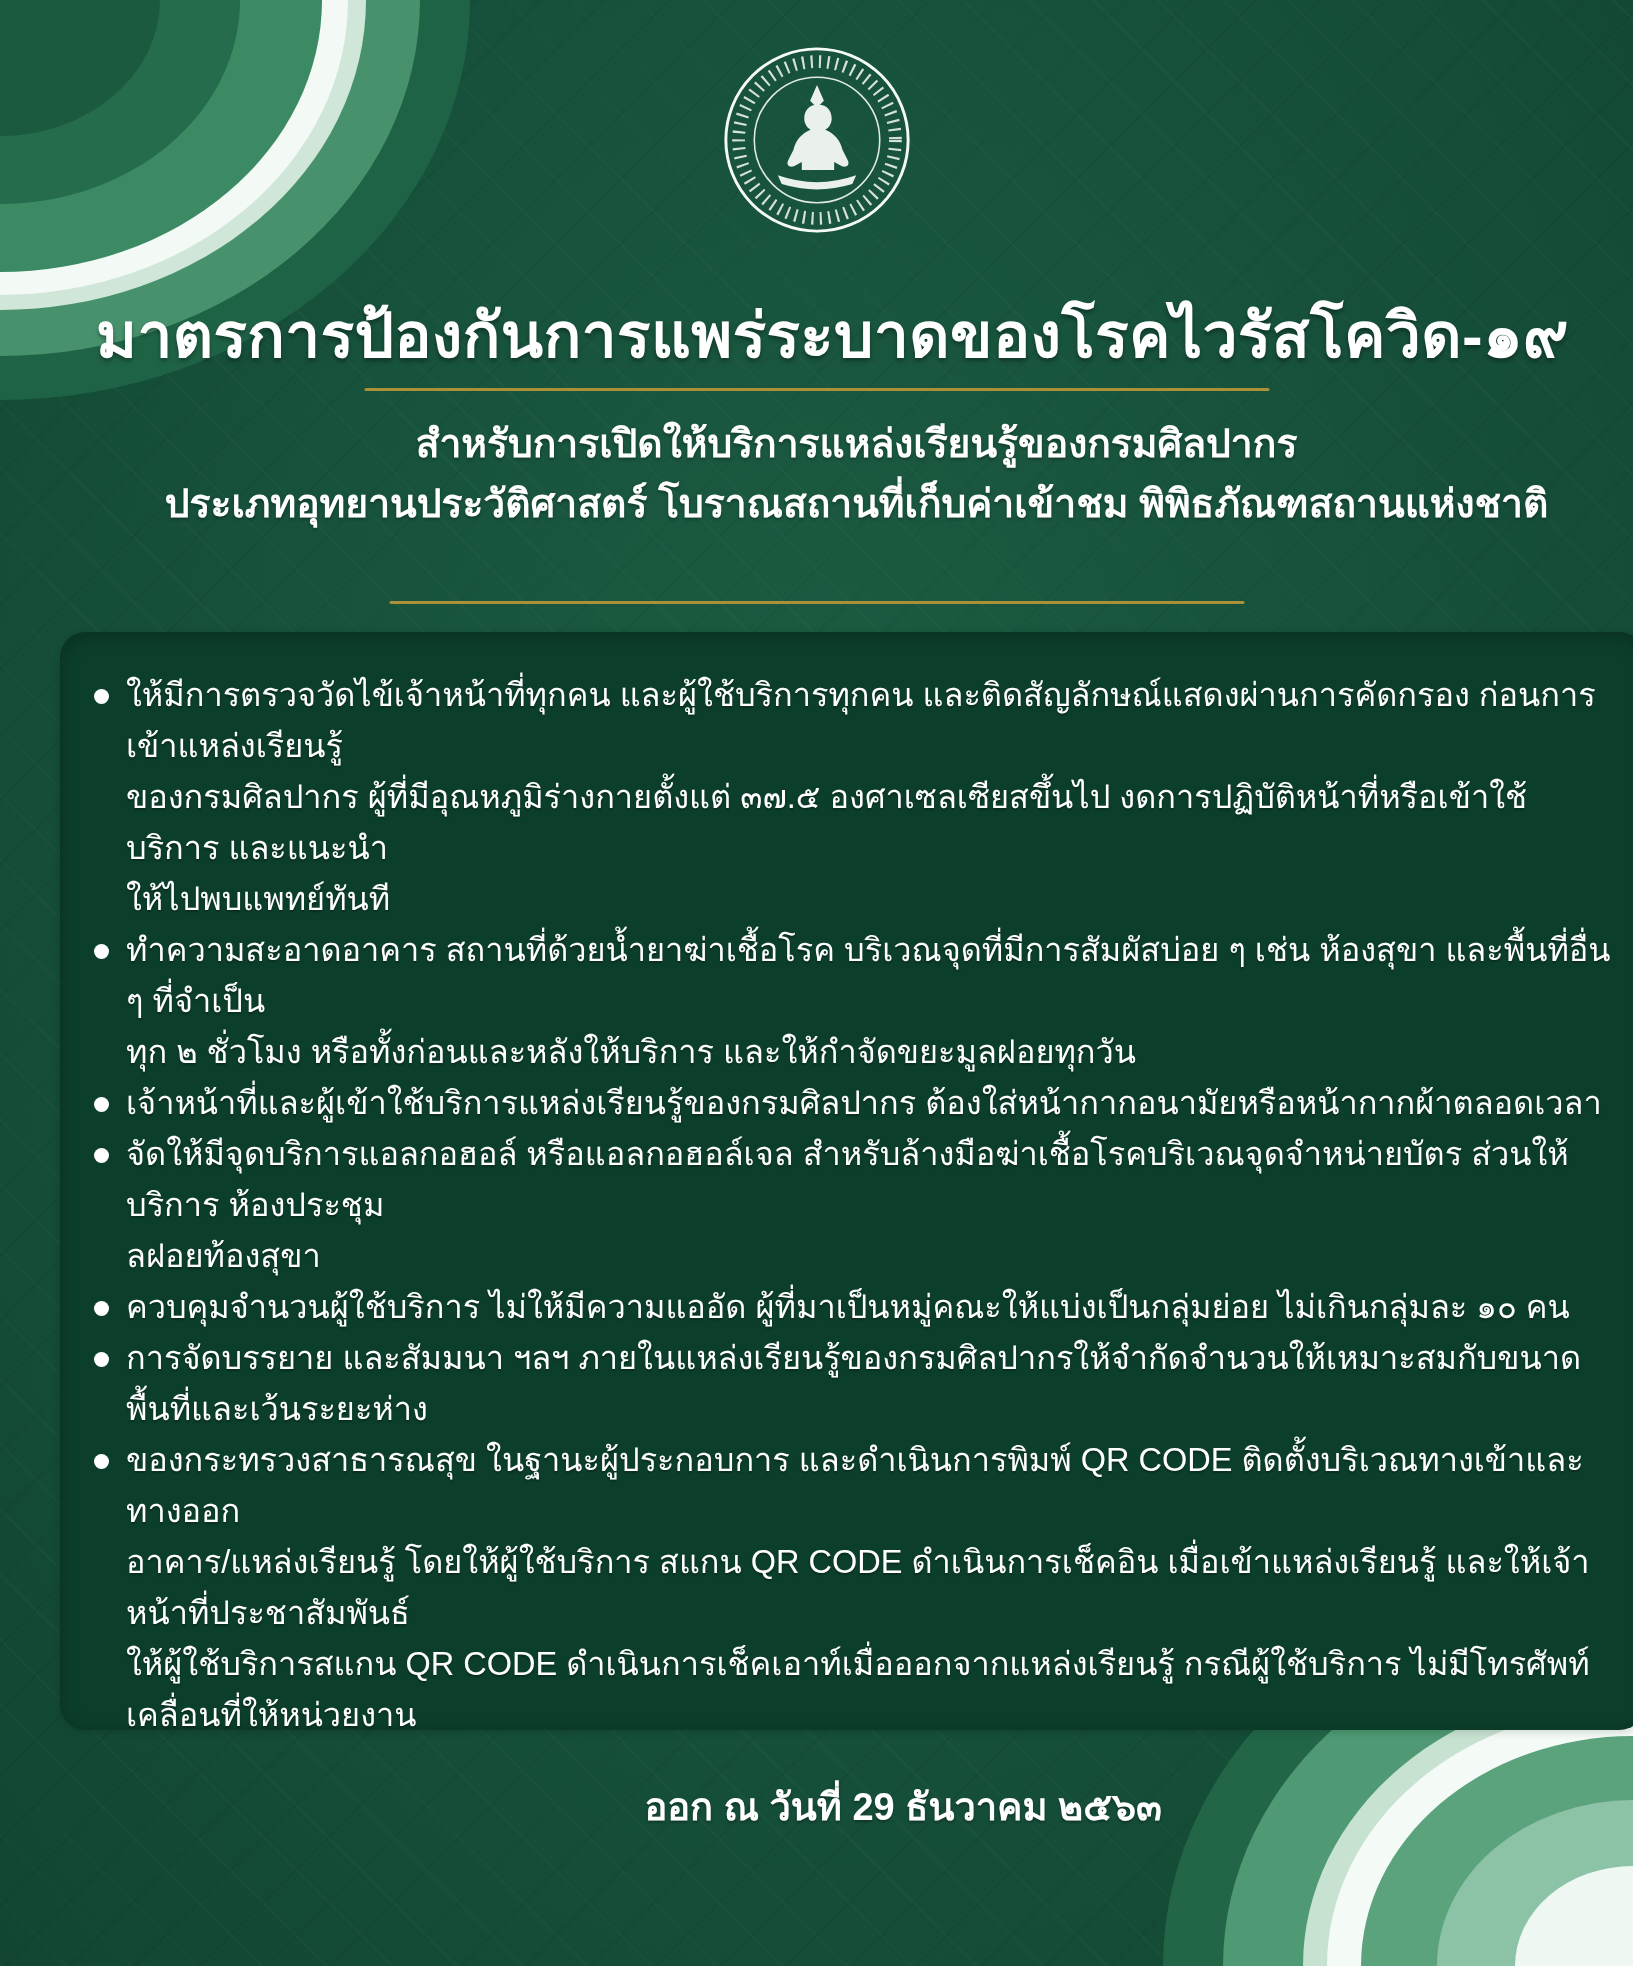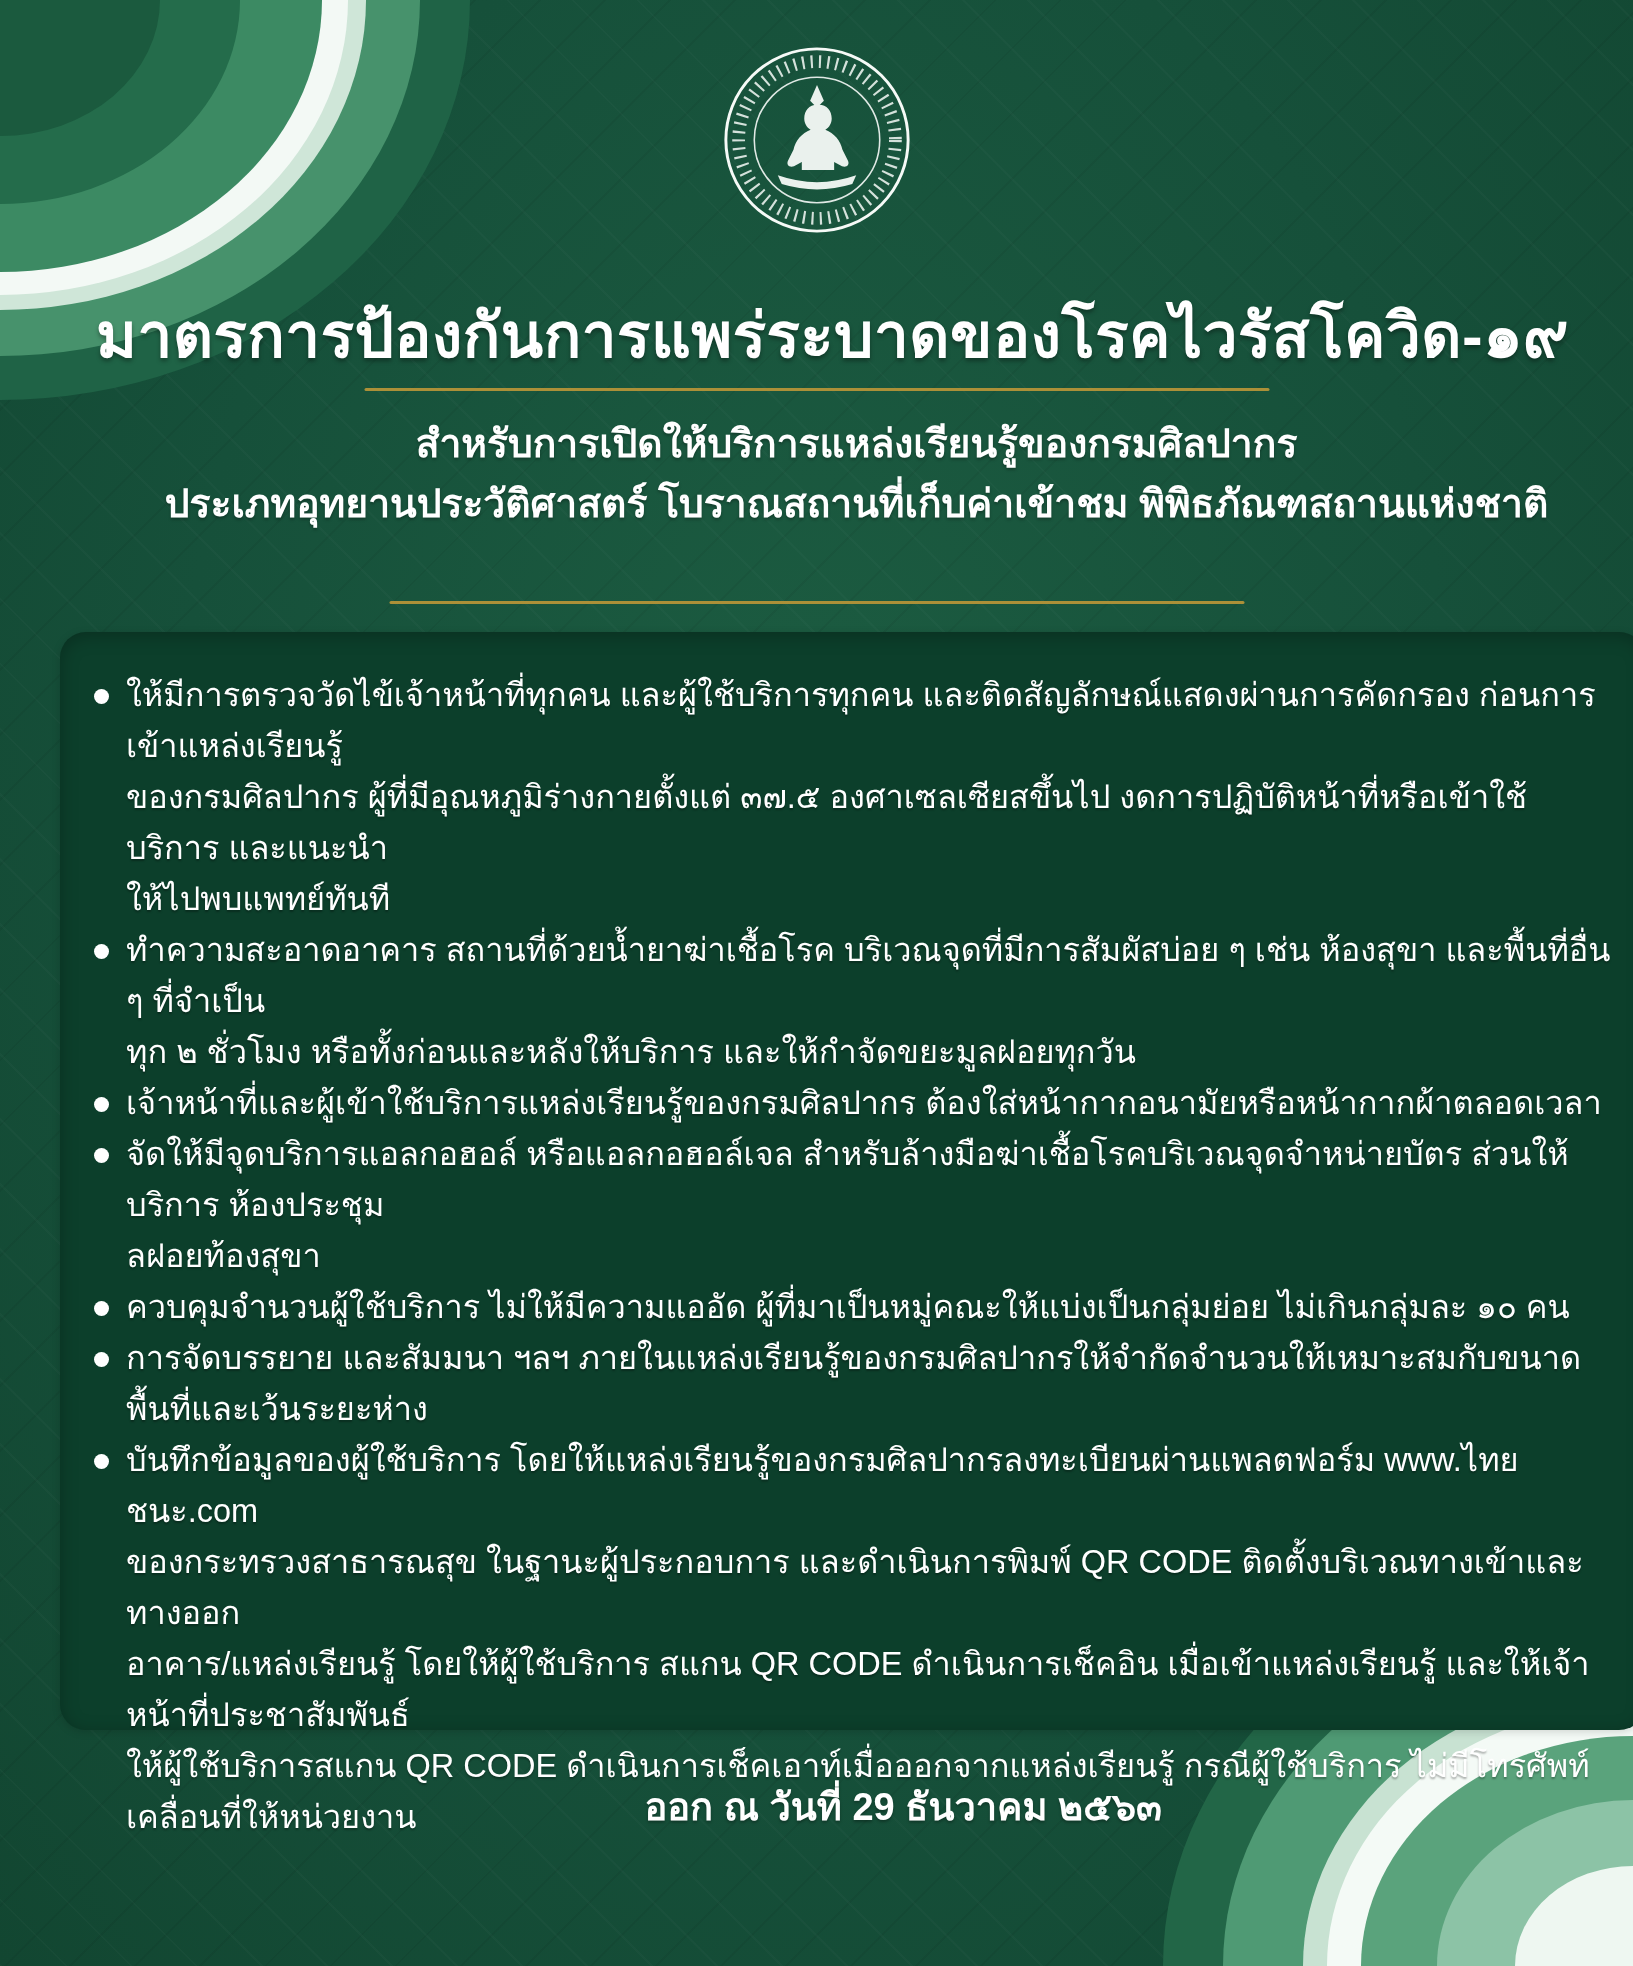--- a/index.html
+++ b/index.html
@@ -133,21 +133,20 @@
       </li>
       <li class="measure">
         <span class="dot"></span>
         <div class="measure-text">
           <div class="mline">การจัดบรรยาย และสัมมนา ฯลฯ ภายในแหล่งเรียนรู้ของกรมศิลปากรให้จำกัดจำนวนให้เหมาะสมกับขนาดพื้นที่และเว้นระยะห่าง</div>
         </div>
       </li>
       <li class="measure">
         <span class="dot"></span>
         <div class="measure-text">
-          <div class="mline">บันทึกข้อมูลของผู้ใช้บริการ โดยให้แหล่งเรียนรู้ของกรมศิลปากรลงทะเบียนผ่านแพลตฟอร์ม www.ไทยชนะ.com</div>
           <div class="mline">ของกระทรวงสาธารณสุข ในฐานะผู้ประกอบการ และดำเนินการพิมพ์ QR CODE ติดตั้งบริเวณทางเข้าและทางออก</div>
           <div class="mline">อาคาร/แหล่งเรียนรู้ โดยให้ผู้ใช้บริการ สแกน QR CODE ดำเนินการเช็คอิน เมื่อเข้าแหล่งเรียนรู้ และให้เจ้าหน้าที่ประชาสัมพันธ์</div>
           <div class="mline">ให้ผู้ใช้บริการสแกน QR CODE ดำเนินการเช็คเอาท์เมื่อออกจากแหล่งเรียนรู้ กรณีผู้ใช้บริการ ไม่มีโทรศัพท์เคลื่อนที่ให้หน่วยงาน</div>
         </div>
       </li>
     </ul>
 </div>
 
 <div class="issued-date">ออก ณ วันที่ 29 ธันวาคม ๒๕๖๓</div>
 

